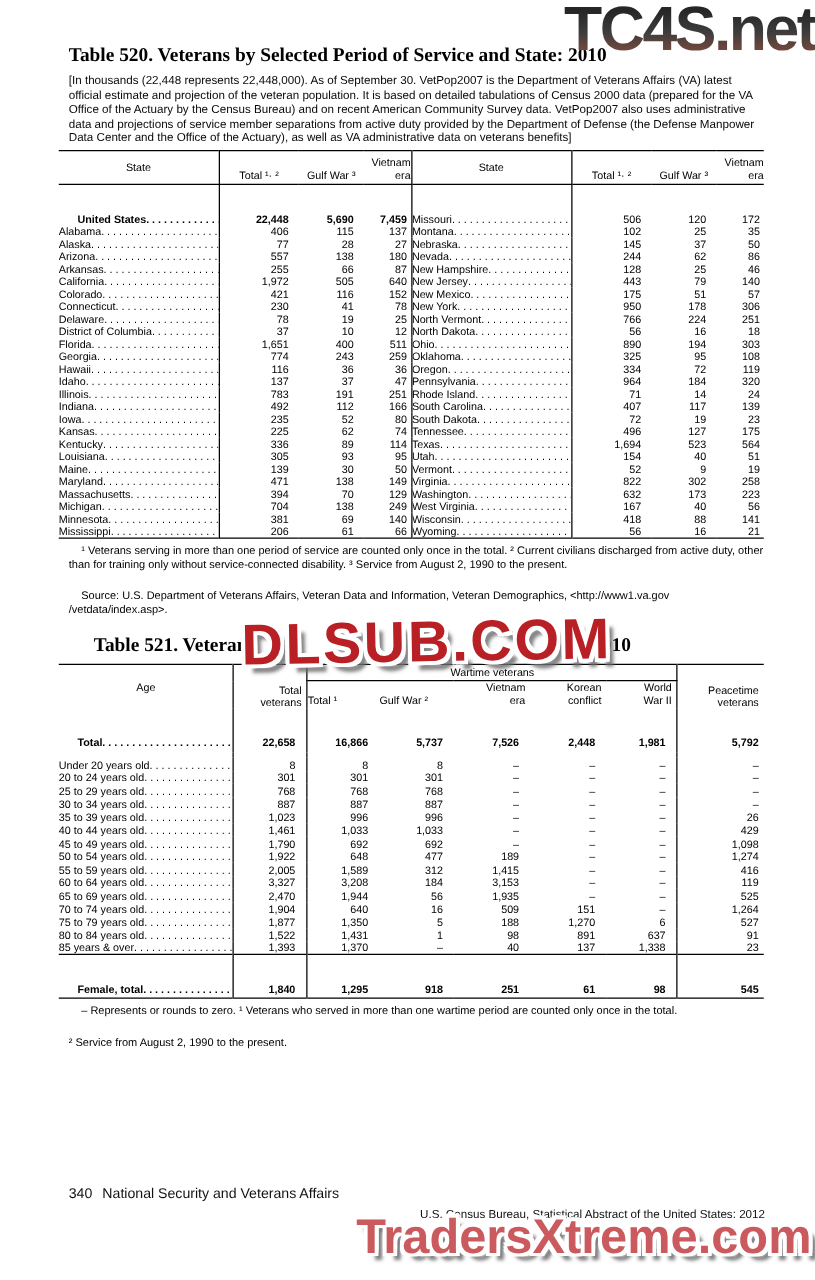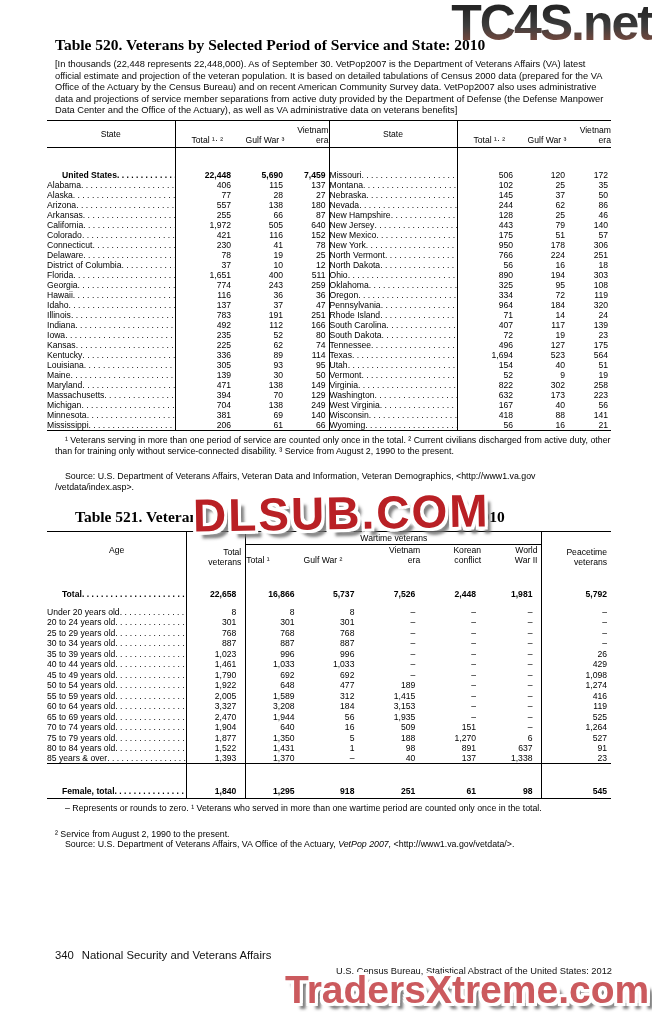--- a/index.html
+++ b/index.html
@@ -984,21 +984,20 @@
             <td class="num b">251</td>
             <td class="num b">61</td>
             <td class="num b vline">98</td>
             <td class="num b last">545</td>
           </tr>
         </tbody>
     </table>
 
     <p class="fn">– Represents or rounds to zero. ¹ Veterans who served in more than one wartime period are counted only once in the total.</p>
     <p class="fn fn-noind">² Service from August 2, 1990 to the present.</p>
-    <p class="src"><span>Source: U.S. Department of Veterans Affairs, VA Office of the Actuary, </span><span class="it">VetPop 2007,</span><span> &lt;http://www1.va.gov/vetdata/&gt;.</span></p>
   </section>
 
   <div class="footer-left">
     <span class="pg">340</span><span>National Security and Veterans Affairs</span>
   </div>
   <div class="footer-right">U.S. Census Bureau, Statistical Abstract of the United States: 2012</div>
   <div class="wm-bottom">TradersXtreme.com</div>
 
 </div>
 

